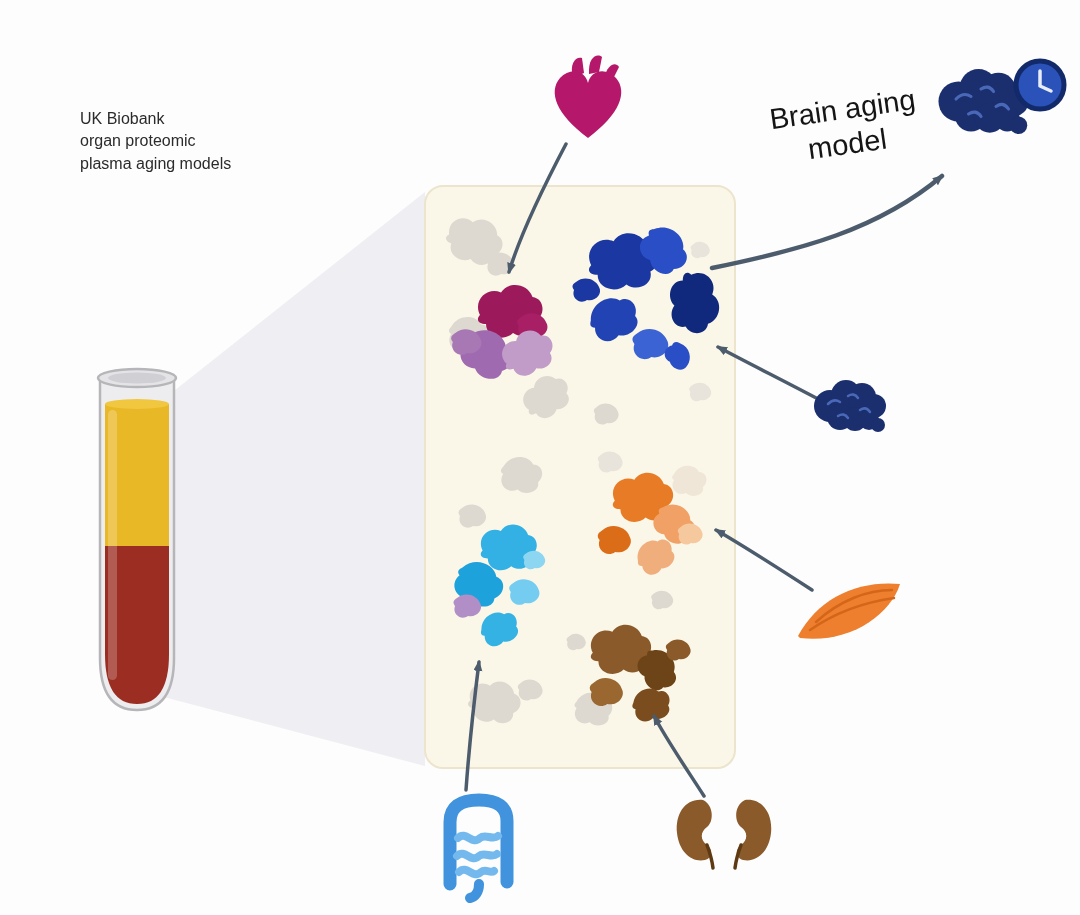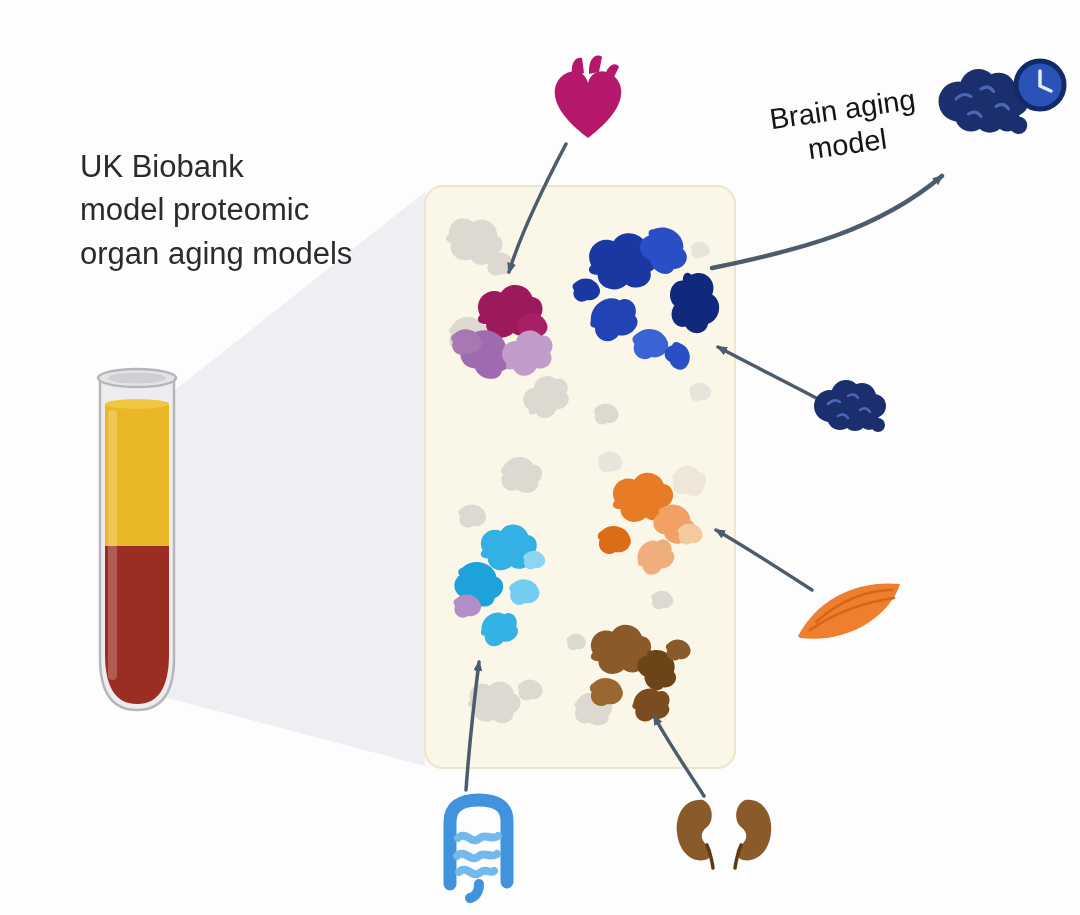--- a/index.html
+++ b/index.html
@@ -4,21 +4,21 @@
 <style>
   html,body { margin:0; padding:0; background:#fdfdfd; }
   .stage {
     position:relative; width:1080px; height:915px;
     background:#fdfdfd; overflow:hidden;
     font-family:"Liberation Sans", sans-serif;
   }
   svg.scene { position:absolute; left:0; top:0; width:1080px; height:915px; }
   .title {
     position:absolute; left:80px; top:108px;
-    font-size:31px; line-height:1.4; color:#2b2b2b;margin-top:37px;
+    font-size:16px; line-height:1.4; color:#2b2b2b;
   }
   .title .nline i { font-style:italic; }
   .brain-label {
     position:absolute; left:742px; top:92px; width:206px;
     text-align:center; font-size:29px; line-height:1.22; color:#151515;
     transform:rotate(-8deg);
   }
 </style>
 </head>
 <body>
@@ -163,22 +163,22 @@
       <path d="M450,884 L450,822 Q450,800 479,800 Q507,800 507,821 L507,882" stroke-width="13" stroke="#4093dc"></path>
       <path d="M458,838 C466,830 472,846 480,838 C486,833 492,841 498,836" stroke="#74b9ee" stroke-width="8"></path>
       <path d="M457,856 C465,848 471,864 479,856 C485,851 491,859 497,854" stroke="#74b9ee" stroke-width="8"></path>
       <path d="M459,872 C467,864 473,880 481,872 C486,868 490,874 494,871" stroke="#74b9ee" stroke-width="8"></path>
       <path d="M479,884 C479,892 475,897 470,898" stroke="#4093dc" stroke-width="10"></path>
     </g>
   </svg>
 
   <div class="title">
     <div>UK Biobank</div>
-    <div>model proteomic</div>
-    <div>organ aging models</div>
+    <div>organ proteomic</div>
+    <div>plasma aging models</div>
   </div>
 
   <div class="brain-label">
     <div>Brain aging</div>
     <div>model</div>
   </div>
 
 </div>
 
 </body></html>

